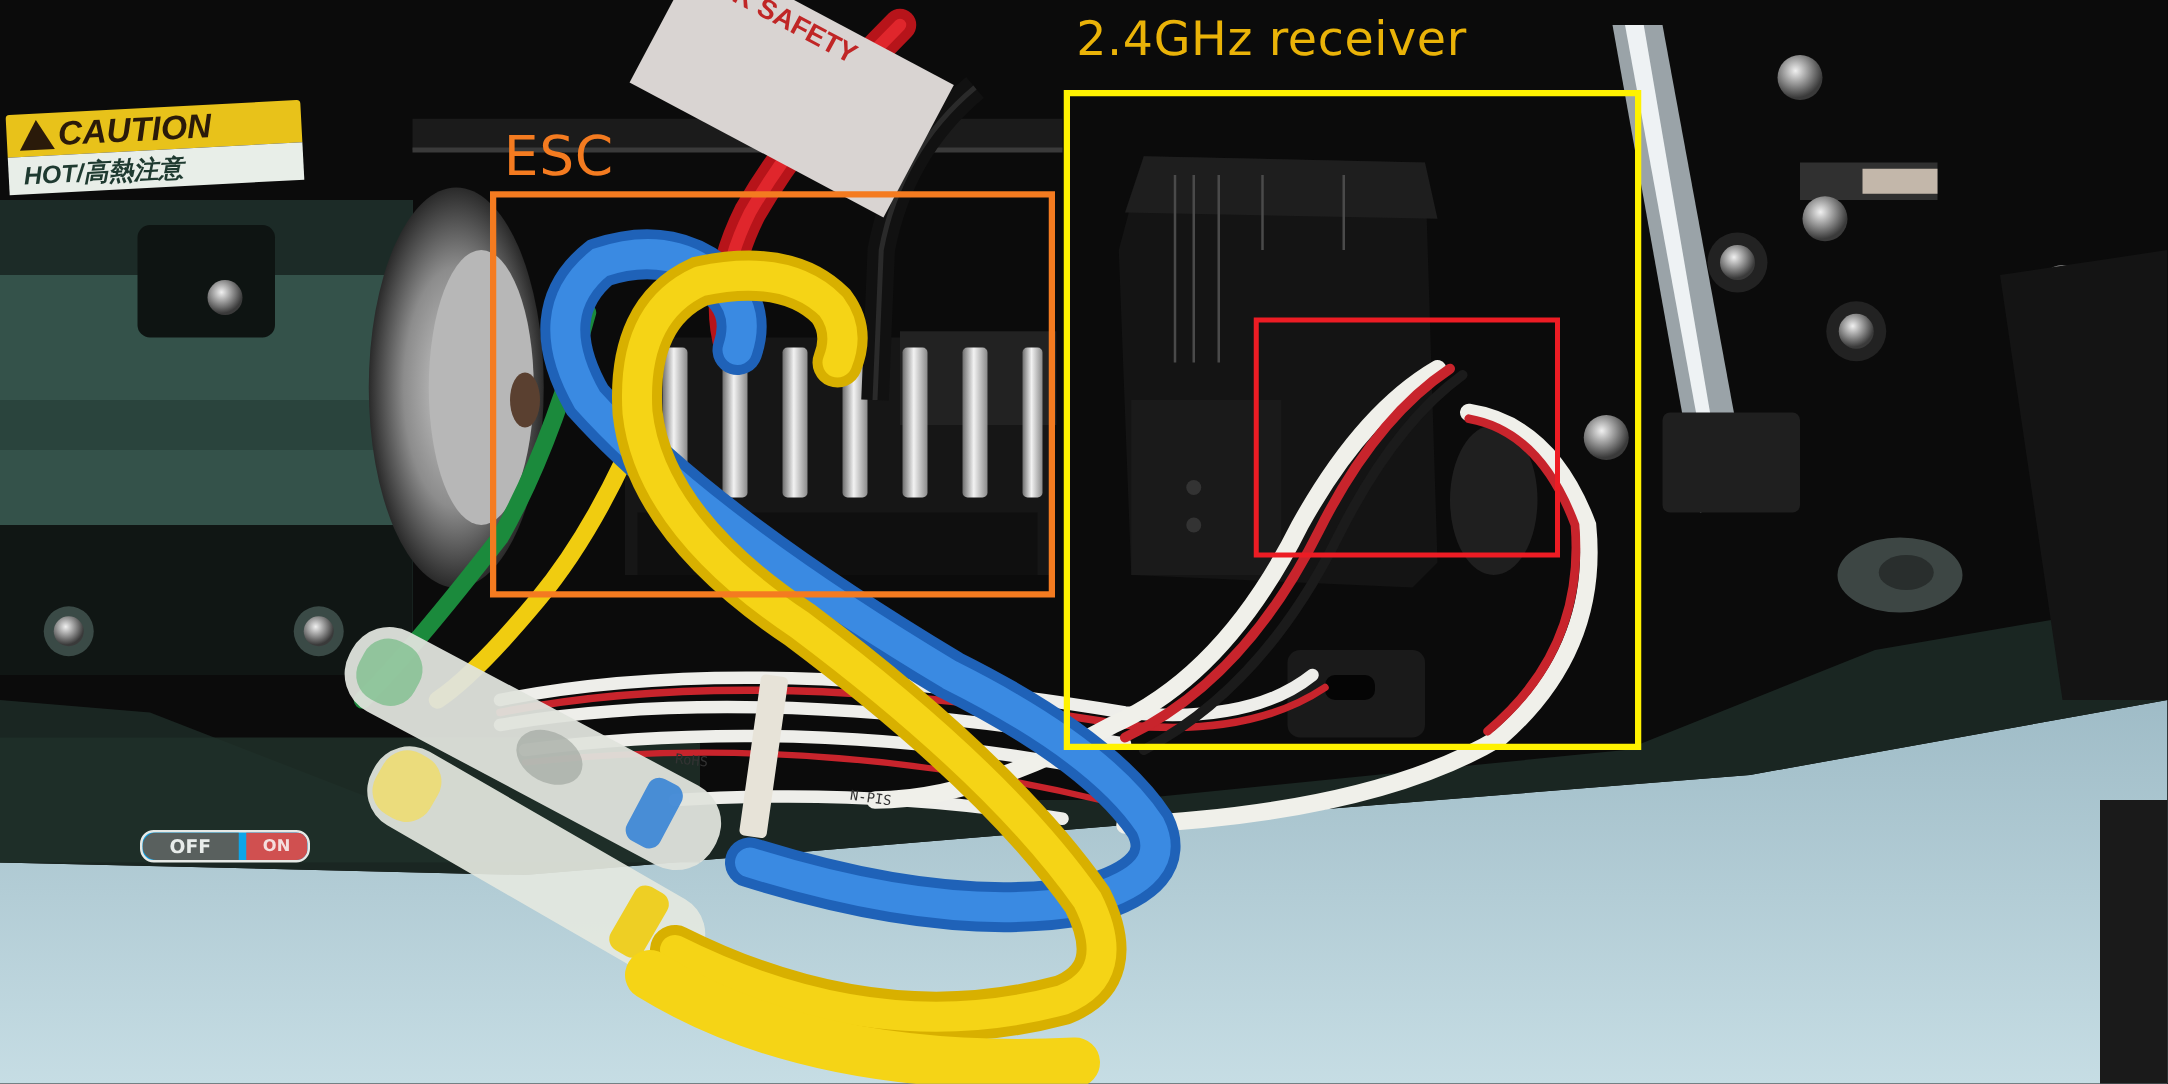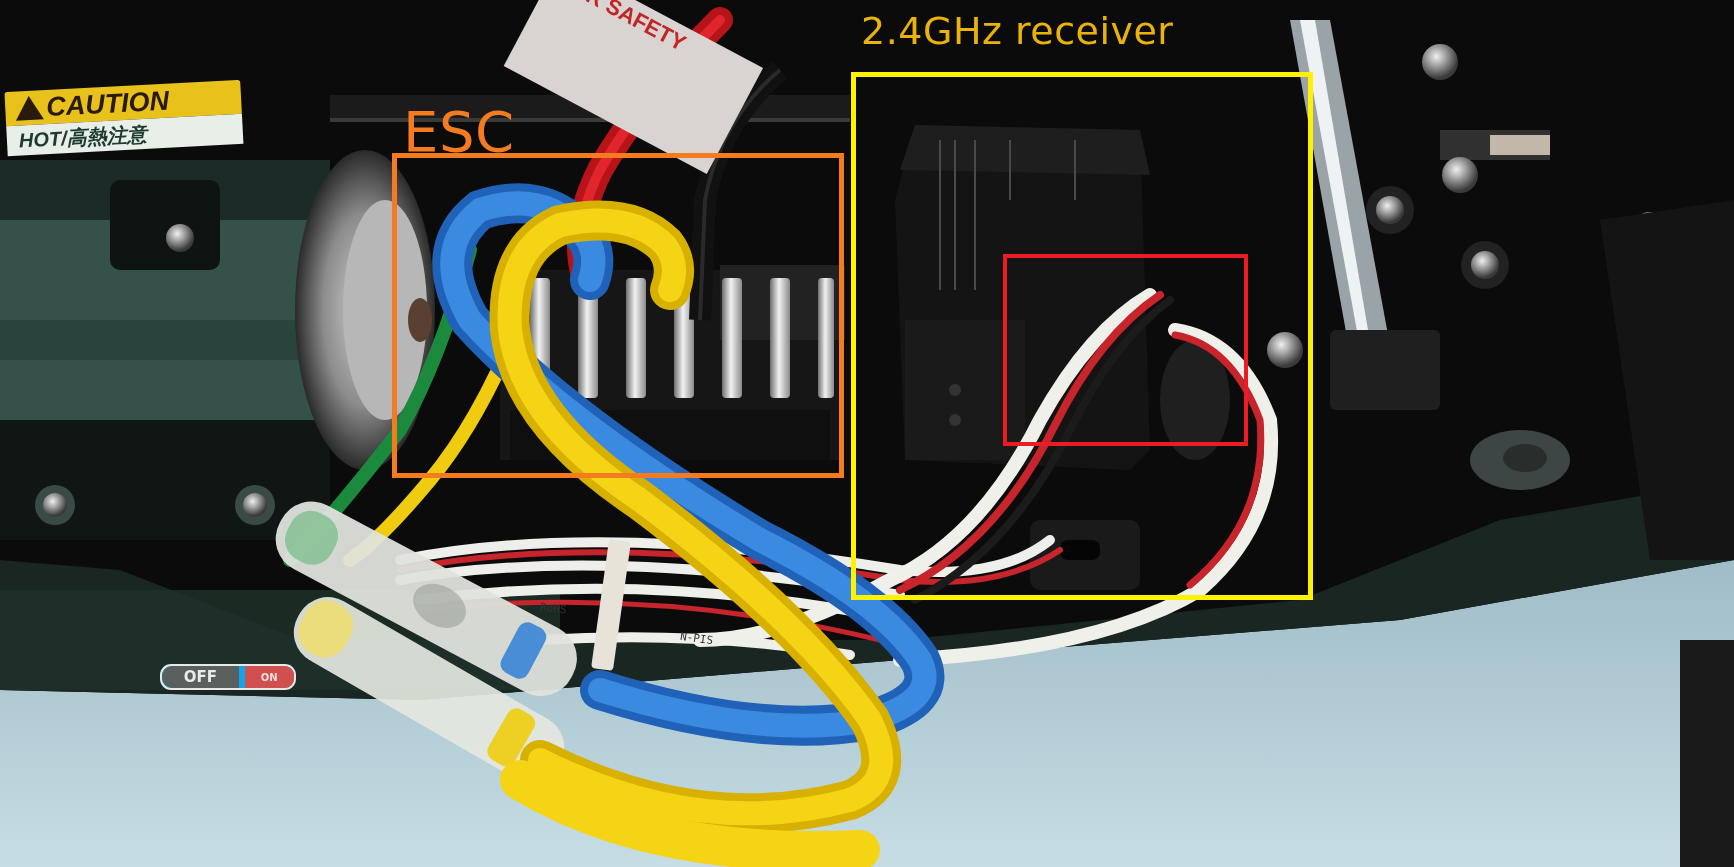--- a/index.html
+++ b/index.html
@@ -6,23 +6,23 @@
   body { width:1734px; height:867px; overflow:hidden; position:relative;
          font-family:"DejaVu Sans", "Liberation Sans", sans-serif; }
   #scene { position:absolute; left:0; top:0; width:1734px; height:867px; overflow:hidden; }
   svg#photo { position:absolute; left:0; top:0; }
   .ann-box { position:absolute; box-sizing:border-box; }
   .ann-label { position:absolute; white-space:nowrap; line-height:1; font-weight:400; letter-spacing:0.5px; }
   .caution { position:absolute; left:6px; top:86px; width:236px; height:66px; transform:rotate(-3deg); }
   .caution .top { background:#e8c21a; height:34px; border-radius:3px 3px 0 0; display:flex; align-items:center; padding-left:10px; color:#2a1a0a; font-weight:700; font-size:27px; font-family:"Liberation Sans", sans-serif; font-style:italic; }
   .caution .top .tri { width:0; height:0; border-left:14px solid transparent; border-right:14px solid transparent; border-bottom:24px solid #2a1a0a; margin-right:3px; }
   .caution .bot { background:#e8eee8; height:30px; color:#1e3a30; font-size:20px; font-weight:700; font-style:italic; padding-left:12px; display:flex; align-items:center; font-family:"Liberation Sans", sans-serif; }
-  .switch { position:absolute; left:112px; top:664px; width:132px; height:22px; border-radius:11px; background:#0ea5e9; display:flex; overflow:hidden; border:2px solid #e6e9e6;margin-left:48px; }
+  .switch { position:absolute; left:112px; top:664px; width:132px; height:22px; border-radius:11px; background:#0ea5e9; display:flex; overflow:hidden; border:2px solid #e6e9e6; }
   .switch .off { width:58%; background:#59605e; color:#e8ecea; font-size:15px; font-weight:700; display:flex; align-items:center; justify-content:center; border-radius:11px 0 0 11px; }
-  .switch .on { flex:1; background:#d05050; color:#f4dede; font-size:10px; font-weight:700; display:flex; align-items:center; justify-content:center; margin-left:6px;text-align:right; }
+  .switch .on { flex:1; background:#d05050; color:#f4dede; font-size:13px; font-weight:700; display:flex; align-items:center; justify-content:center; margin-left:6px;text-align:right; }
   .sticker { position:absolute; left:560px; top:-40px; width:230px; height:120px; background:#d9d4d2; transform:rotate(28deg); transform-origin:left top; color:#c02626; font-weight:700; font-size:22px; font-family:"Liberation Sans", sans-serif; padding:4px 10px; box-sizing:border-box; }
   .sticker div { transform:rotate(180deg); }
   .wire-tag { position:absolute; font-size:11px; color:#333; font-family:"DejaVu Sans Mono", monospace; }
 </style>
 </head>
 <body>
 
 <div id="scene">
 
   <svg id="photo" width="1734" height="867" viewBox="0 0 1734 867">
@@ -190,19 +190,19 @@
 
   <div class="switch">
     <div class="off">OFF</div>
     <div class="on">ON</div>
   </div>
 
   <span class="wire-tag" style="left:540px; top:602px; transform:rotate(6deg);">RoHS</span>
   <span class="wire-tag" style="left:680px; top:632px; transform:rotate(8deg);">N-PIS</span>
 
   <div id="ann-esc-box" class="ann-box" style="left: 392px; top: 153px; width: 452px; height: 325px; border: 5px solid rgb(244, 123, 32);"></div>
-  <div id="ann-esc-label" class="ann-label" style="left: 403px; top: 104px; color: rgb(244, 123, 32); font-size: 56px;">ESC</div>
+  <div id="ann-esc-label" class="ann-label" style="left: 403px; top: 104px; color: rgb(244, 123, 32); font-size: 44px;">ESC</div>
 
   <div id="ann-receiver-box" class="ann-box" style="left: 851px; top: 72px; width: 462px; height: 528px; border: 5px solid rgb(255, 242, 0);"></div>
   <div id="ann-receiver-label" class="ann-label" style="left: 861px; top: 12px; color: #eab308; font-size: 38px;">2.4GHz receiver</div>
 
   <div id="ann-connectors-box" class="ann-box" style="left: 1003px; top: 254px; width: 245px; height: 192px; border: 4px solid rgb(237, 28, 36);"></div>
 </div>
 
 </body></html>

